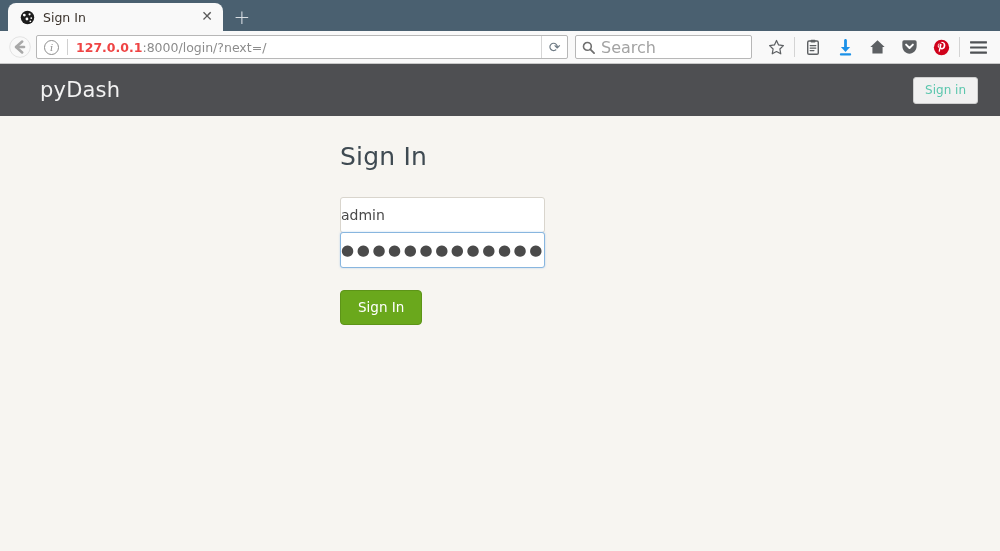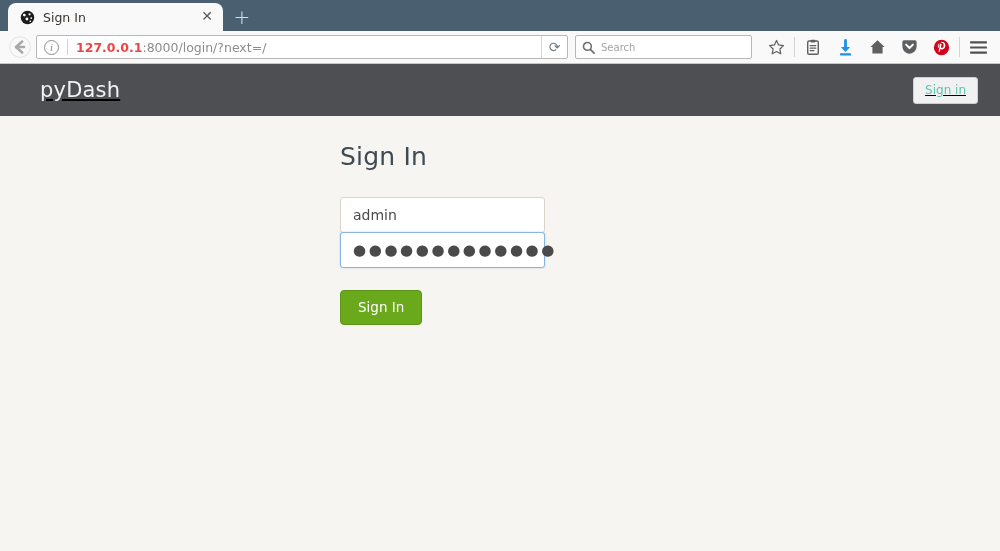--- a/index.html
+++ b/index.html
@@ -134,21 +134,21 @@
     background: #fff;
     border: 1px solid #b7b7b7;
     border-radius: 2px;
     display: flex;
     align-items: center;
     padding: 0 6px;
     flex: none;
     margin-right: 8px;
   }
   .search-ico { flex: none; margin-right: 6px; display: flex; }
-  .search-ph { font-size: 10px; color: #a3a3a3; }
+  .search-ph { font-size: 16px; color: #a3a3a3; }
 
   .toolbar-icons { display: flex; align-items: center; flex: none; gap: 0; }
   .tb-btn {
     width: 32px; height: 28px;
     display: flex; align-items: center; justify-content: center;
   }
   .tb-sep { width: 1px; height: 20px; background: #d4d4d4; margin: 0 2px; }
 
   
   .page {
@@ -156,21 +156,20 @@
     background: #f7f5f1;
     overflow: hidden;
   }
   .app-navbar {
     height: 52px;
     background: #4e4f52;
     display: flex;
     align-items: center;
     justify-content: space-between;
     padding: 0 22px 0 40px;
-    text-decoration: underline;
   }
   .brand {
     color: #f2f2f2;
     font-size: 21px;
     font-weight: 400;
     letter-spacing: .2px;
   }
   .navbar-signin {
     background: #f1f1f1;
     border: 1px solid #cfcfcf;
@@ -194,21 +193,21 @@
     letter-spacing: .2px;
   }
   .field {
     width: 205px;
     height: 36px;
     background: #fff;
     border: 1px solid #d9d5cd;
     border-radius: 3px;
     display: flex;
     align-items: center;
-    padding: 0 12px;
+    padding: 0 0;
     font-size: 14px;
     color: #4a4a4a;
   }
   .field.focused {
     border: 1px solid #88b6df;
     box-shadow: 0 0 2px rgba(130,175,225,.55);
     position: relative;
     top: -1px;
   }
   .pw-dots {

